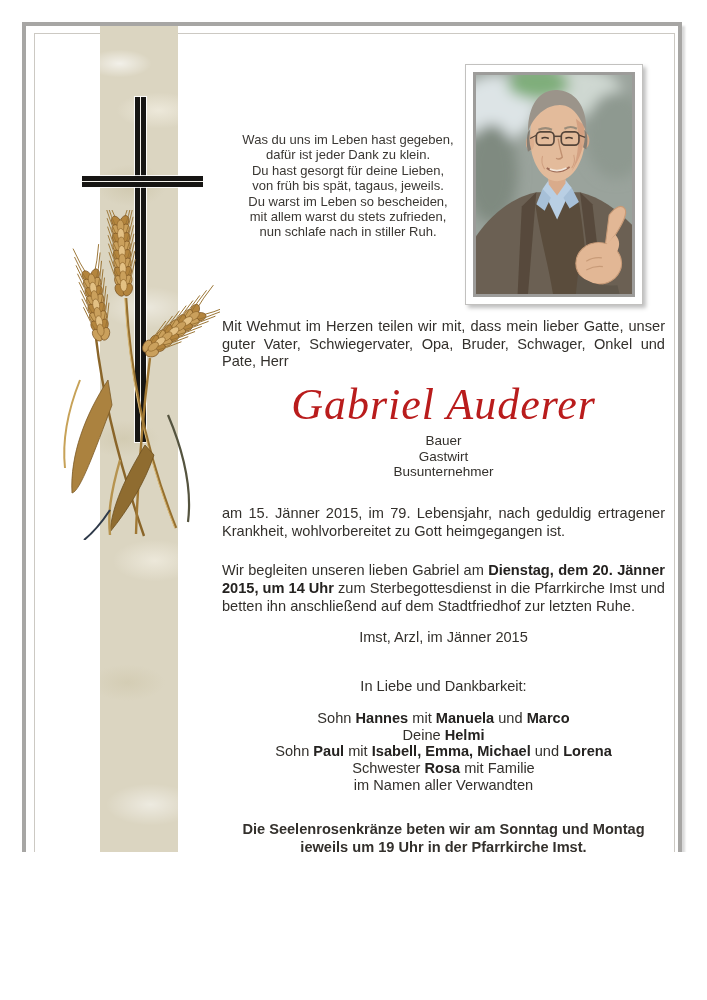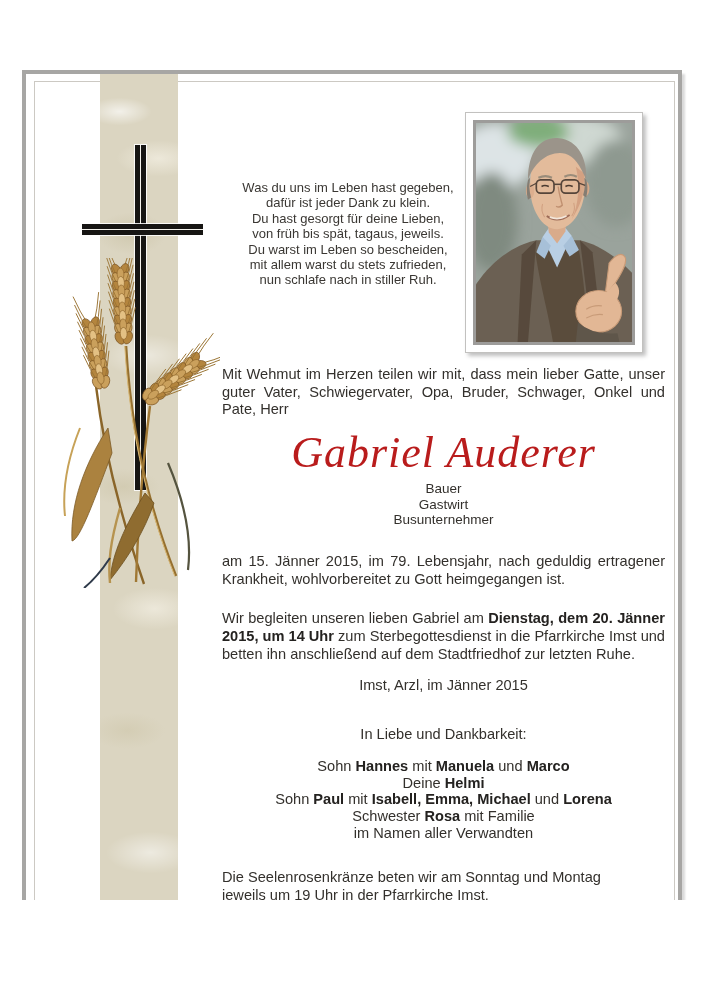--- a/index.html
+++ b/index.html
@@ -1,17 +1,17 @@
 <!DOCTYPE html>
 <html><head>
 <meta charset="utf-8">
 <style>
   html,body{margin:0;padding:0;background:#fff;}
   .screen{position:relative;width:707px;height:852px;background:#ffffff;overflow:hidden;
-          font-family:"Liberation Sans",sans-serif;color:#33302c;margin-top:48px;}
+          font-family:"Liberation Sans",sans-serif;color:#33302c;}
 
   
   .outer-frame{position:absolute;left:22px;top:22px;width:652px;height:946px;
                border:4px solid #a7a6a4;box-shadow:3px 4px 2px rgba(0,0,0,0.15);background:#fff;}
   .inner-frame{position:absolute;left:34px;top:33px;width:639px;height:932px;
                border:1px solid #ccc9c3;}
 
   
   .stripe{position:absolute;left:100px;top:26px;width:78px;height:938px;
     background-color:#dbd5c1;
@@ -51,21 +51,21 @@
   .just{text-align:justify;text-align-last:left;}
   .deceased-name{margin-top:9px;text-align:center;font-family:"Liberation Serif",serif;
         font-style:italic;font-weight:400;font-size:44px;line-height:50px;color:#b91c1c;
         letter-spacing:1px;}
   .roles{margin-top:3px;text-align:center;font-size:13.5px;line-height:15.6px;}
   .death-par{margin-top:25px;}
   .funeral-par{margin-top:22px;}
   .dateline{margin-top:14px;text-align:center;}
   .gratitude{margin-top:31px;text-align:center;}
   .mourners{margin-top:14px;text-align:center;line-height:16.7px;}
-  .rosary{margin-top:28px;}
+  .rosary{margin-top:28px;text-align:center;font-weight:bold;}
   b,.b{font-weight:700;color:#242220;}
 
   
   .footer{position:absolute;left:192px;top:935px;display:flex;align-items:center;gap:4px;}
   .logo-box{width:13px;height:13px;border-radius:2px;flex:0 0 auto;
     background:
       radial-gradient(circle at 45% 58%, #5a2008 0 34%, rgba(90,32,8,0) 36%),
       linear-gradient(135deg,#f2a03c 0%,#e06a18 55%,#c84409 100%);}
   .brand{font-size:11.5px;letter-spacing:.2px;white-space:nowrap;}
   .brand .t{color:#8f8d8a;font-weight:500;}

